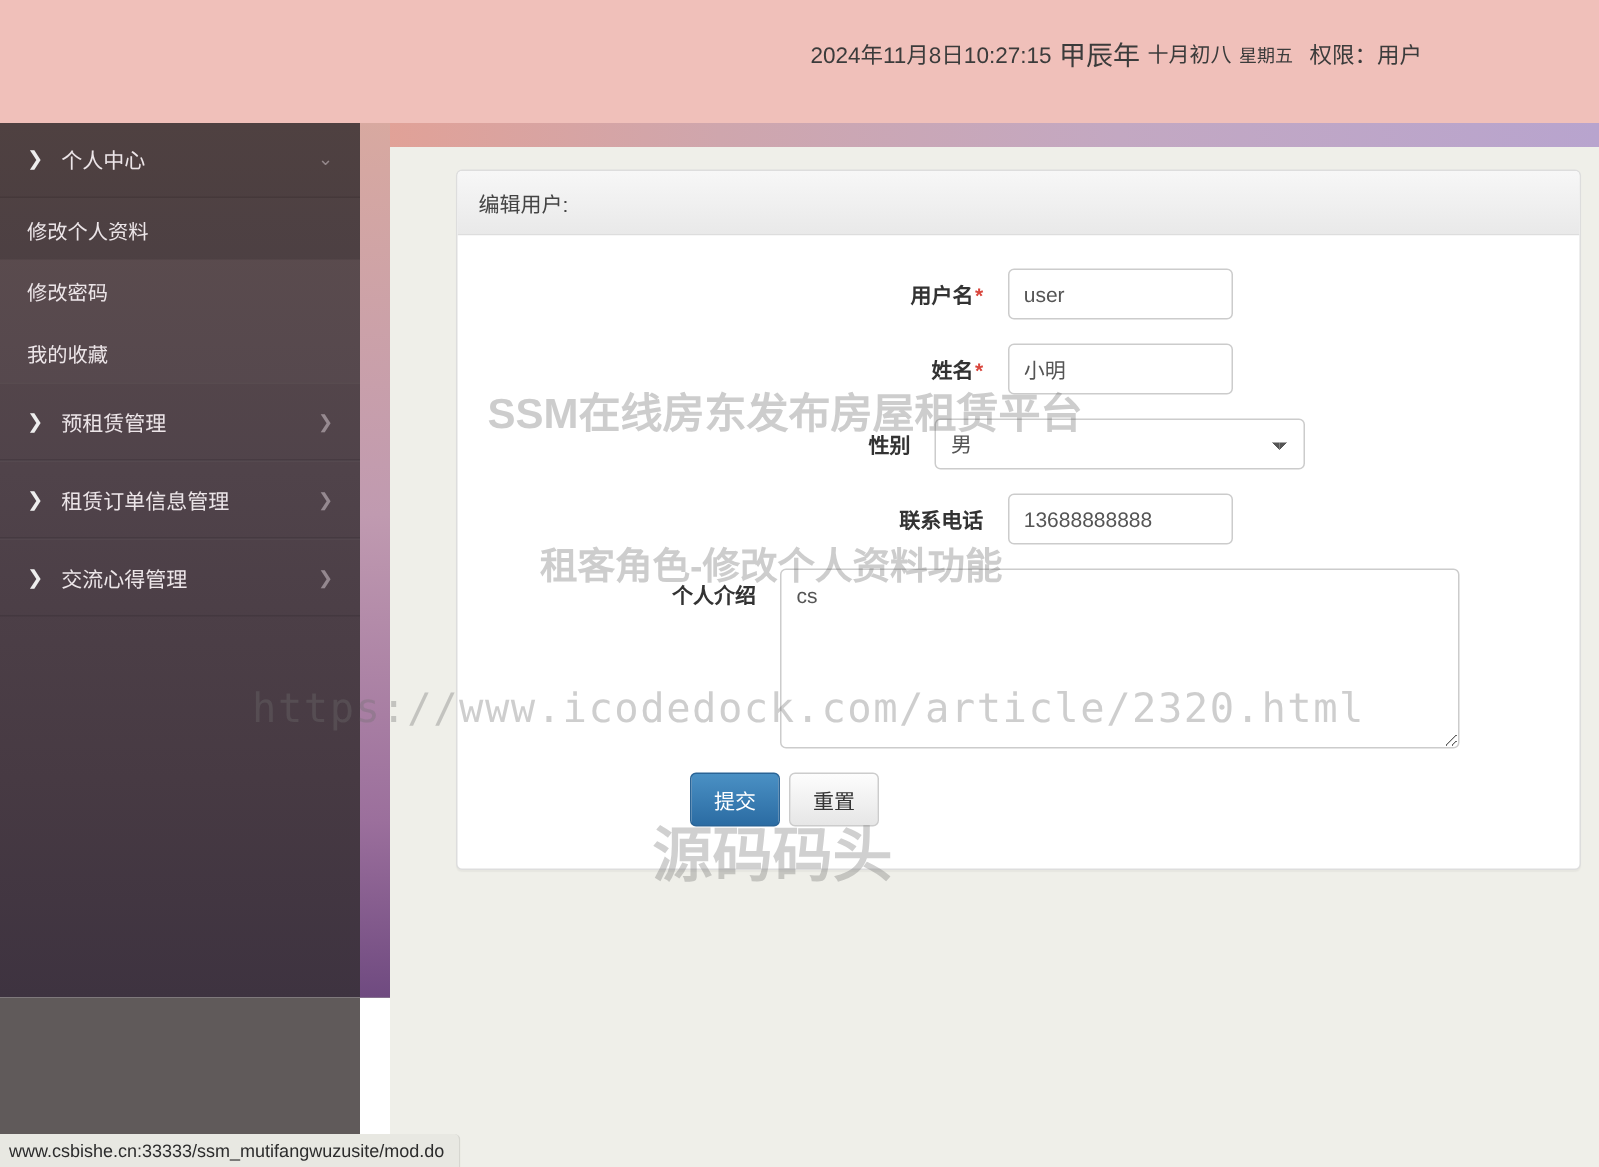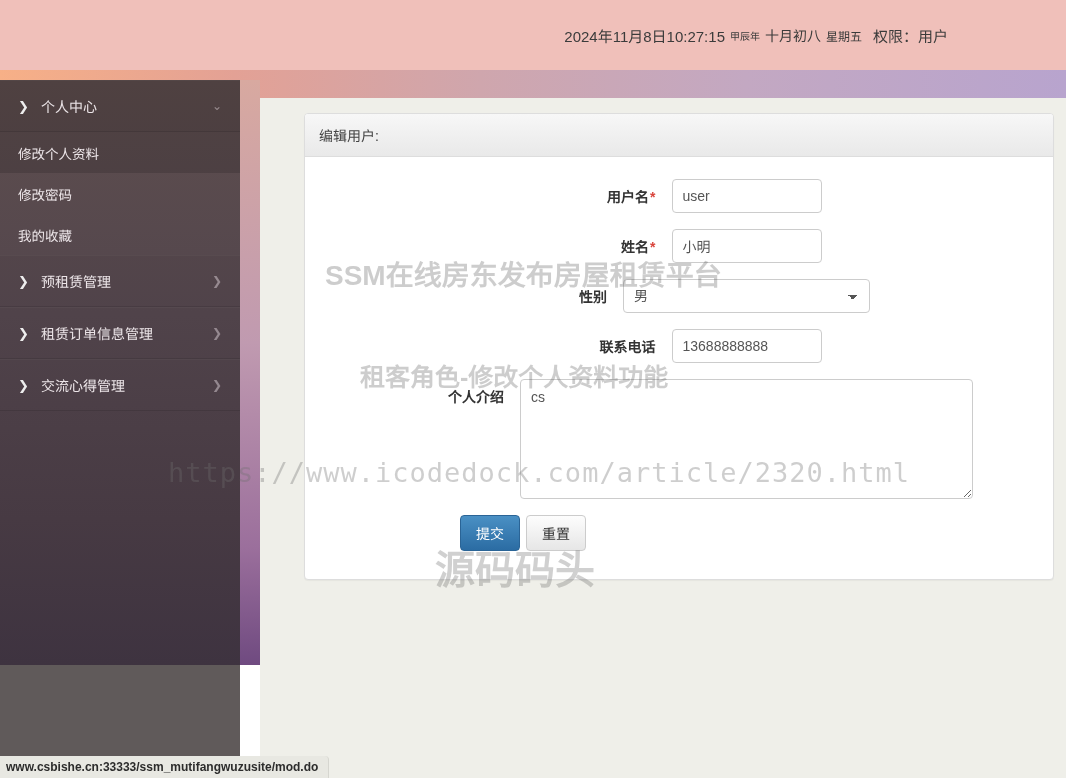--- a/index.html
+++ b/index.html
@@ -13,21 +13,21 @@
   }
   #app {
     position: relative;
     width: 1066px; height: 778px;
     overflow: hidden;
   }
 
   
   .header {
     position: absolute; top: 0; left: 0;
-    width: 1066px; height: 70px;
+    width: 1066px; height: 82px;
     background: #f0c0ba;
     display: flex; align-items: center;
     z-index: 20;
   }
   .brand {
     position: absolute; top: 0; left: 0;
     width: 240px; height: 80px;
     background: #8c5f7f;
     border-bottom-right-radius: 34px;
     display: flex; align-items: center;
@@ -80,21 +80,21 @@
   .header-info {
     position: absolute;
     right: 118px; top: 0; height: 70px;
     display: flex; align-items: center;
     color: #3b3b3b;
     font-size: 15px;
     white-space: nowrap;
     z-index: 3;
   }
   .hi-date { font-size: 15px; }
-  .hi-gz { font-size: 10px; margin-left: 5px;}
+  .hi-gz { font-size: 18px; margin-left: 5px;}
   .hi-lunar { font-size: 14px; margin-left: 5px;}
   .hi-week { font-size: 12px; margin-left: 5px;}
   .hi-role { font-size: 15px; margin-left: 11px; text-align: right;}
 
   .user-box {
     position: absolute;
     right: 16px; top: 16px;
     height: 38px;
     background: #8c5f7f;
     border-radius: 19px;
@@ -306,21 +306,20 @@
     height: 22px;
     background: #e8e8e2;
     border-top-right-radius: 4px;
     border-right: 1px solid #d6d6d0;
     display: flex; align-items: center;
     padding: 0 10px 0 6px;
     font-size: 12px;
     color: #2c2c2c;
     z-index: 40;
     font-family: "Liberation Sans","DejaVu Sans",sans-serif;
-    font-weight: bold;
   }
 </style>
 </head>
 <body>
 
 <div id="app">
 
   <div class="header">
     <div class="header-info">
       <span class="hi-date">2024年11月8日10:27:15</span>

